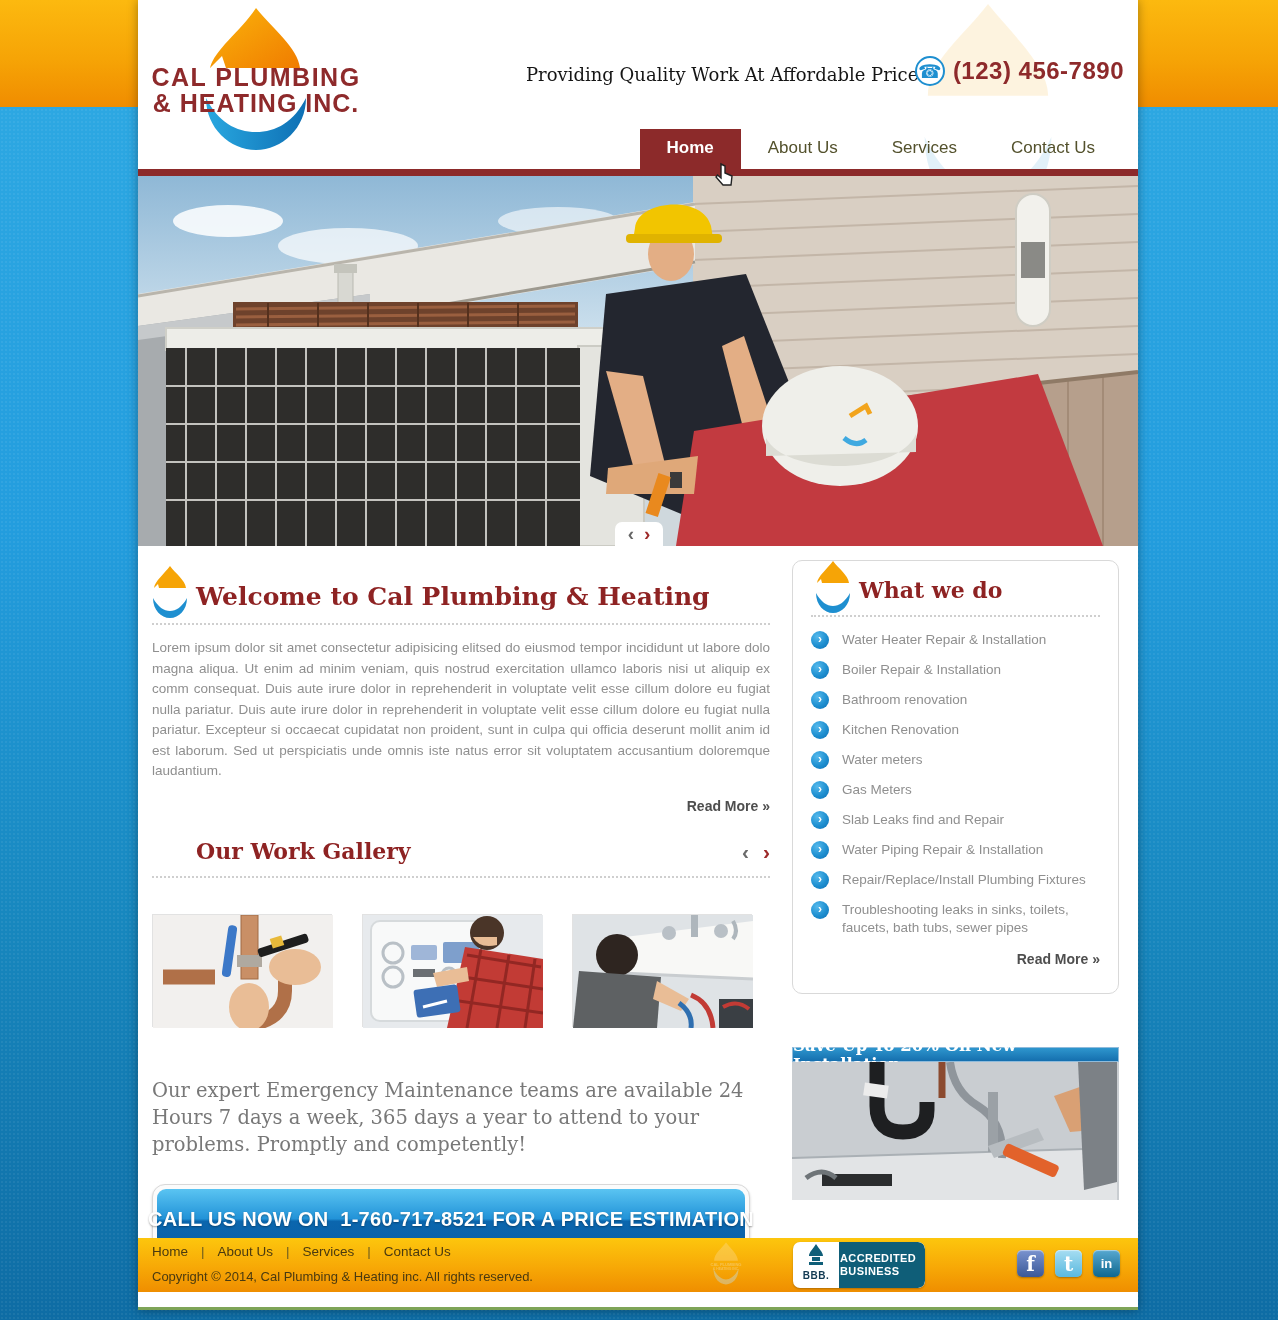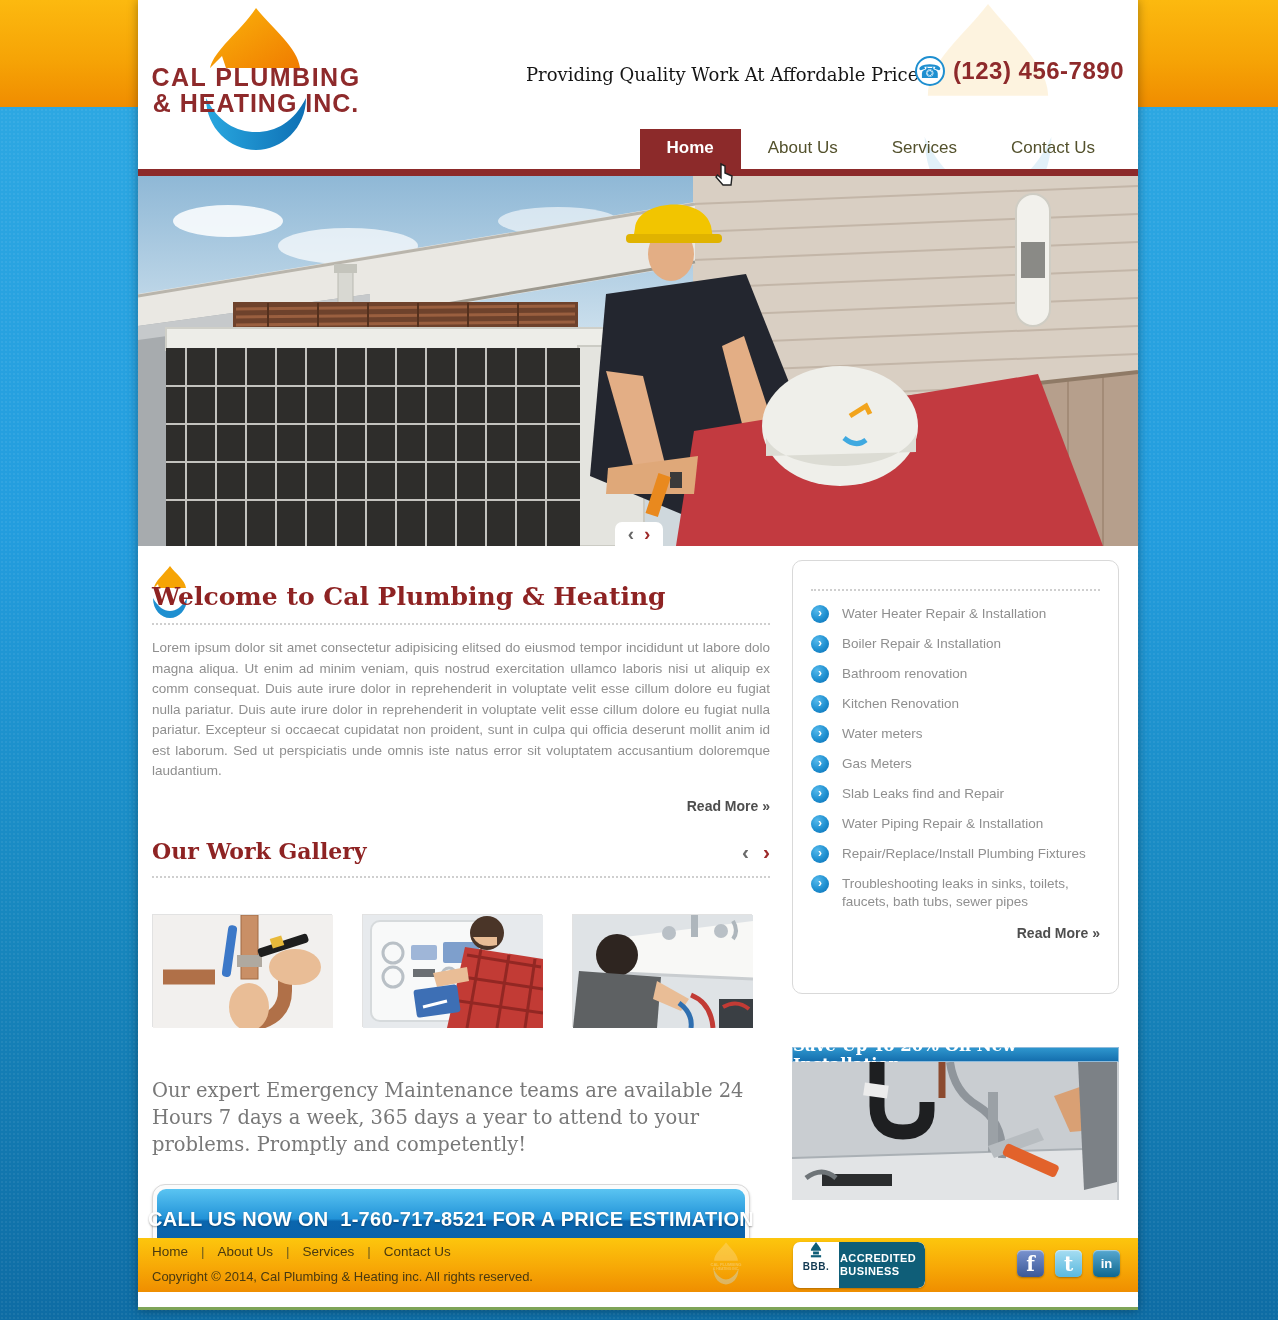--- a/index.html
+++ b/index.html
@@ -38,21 +38,21 @@
   .carousel{position:absolute;left:477px;bottom:0;width:48px;height:24px;background:#fff;
     border-radius:7px 7px 0 0;display:flex;align-items:center;justify-content:center;gap:10px;
     font-size:19px;font-weight:bold;line-height:20px;cursor:pointer;}
   .carousel .prev{color:#666;}
   .carousel .next{color:#9E2B2B;}
   
   .main{position:relative;height:692px;background:#fff;}
   .col-left{position:absolute;left:14px;top:0;width:618px;}
   .col-right{position:absolute;left:654px;top:14px;width:327px;}
   .sec-title{position:relative;font-family:"DejaVu Serif",serif;font-weight:bold;color:#8E2323;}
-  .sec-title .ttl{position:relative;z-index:1;}
+  .sec-title .ttl{position:relative;z-index:1;margin-left:44px;}
   .mini-logo{position:absolute;left:-3px;top:-17px;width:42px;height:56px;z-index:0;}
   .welcome-title{font-size:25px;margin-top:36px;}
   .dotted{border-bottom:2px dotted #CFCFCF;margin-top:12px;}
   .body-text{margin-top:13px;font-size:13.5px;line-height:20.5px;color:#8F8F8F;text-align:justify;}
   .read-more{margin-top:16px;text-align:right;font-size:14px;font-weight:bold;color:#4E4E4E;cursor:pointer;}
   .gallery-head{margin-top:24px;display:flex;justify-content:space-between;align-items:flex-end;}
   .gallery-title{font-size:22px;}
   .gallery-arrows{display:flex;gap:14px;font-size:21px;font-weight:bold;cursor:pointer;}
   .gallery-arrows .prev{color:#6B6B6B;}
   .gallery-arrows .next{color:#9E2B2B;}
@@ -85,21 +85,21 @@
   
   .footer{position:absolute;left:0;top:1238px;width:1000px;height:54px;
     background:linear-gradient(180deg,#FDC60D 0%,#F7A806 55%,#EF8E00 100%);}
   .f-links{position:absolute;left:14px;top:6px;display:flex;align-items:center;font-size:13.5px;color:#4A3A10;}
   .f-links a{color:#4A3A10;text-decoration:none;cursor:pointer;}
   .f-sep{margin:0 13px;color:#6a5a20;}
   .f-copy{position:absolute;left:14px;top:31px;font-size:13px;color:#4A3A10;}
   .watermark-footer{position:absolute;left:548px;top:2px;width:80px;height:50px;opacity:.4;}
   .bbb{position:absolute;left:655px;top:4px;width:132px;height:46px;background:#fff;border-radius:7px;
     display:flex;overflow:hidden;box-shadow:0 1px 2px rgba(0,0,0,.25);cursor:pointer;}
-  .bbb-left{width:46px;display:flex;flex-direction:column;align-items:center;justify-content:flex-end;padding-bottom:16px;}
+  .bbb-left{width:46px;display:flex;flex-direction:column;align-items:center;justify-content:flex-end;padding-bottom:7px;}
   .bbb-left svg{width:22px;height:26px;}
   .bbb-abbr{font-size:10px;font-weight:bold;color:#123A52;letter-spacing:.5px;}
   .bbb-right{flex:1;background:#0F5E78;border-radius:0 7px 7px 0;display:flex;flex-direction:column;justify-content:center;padding-left:1px;}
   .bbb-right div{color:#fff;font-weight:bold;font-size:11px;letter-spacing:.4px;line-height:13px;}
   .social{position:absolute;right:18px;top:12px;display:flex;gap:11px;}
   .soc{width:27px;height:27px;border-radius:5px;display:flex;align-items:center;justify-content:center;
     color:#fff;font-weight:bold;cursor:pointer;box-shadow:inset 0 1px 1px rgba(255,255,255,.5),0 1px 2px rgba(0,0,0,.3);}
   .soc-facebook{background:linear-gradient(180deg,#7A93CF,#3B5998);font-family:"DejaVu Serif",serif;font-size:20px;}
   .soc-twitter{background:linear-gradient(180deg,#A6DDF2,#5BB9DE);font-family:"DejaVu Serif",serif;font-size:20px;}
   .soc-linkedin{background:linear-gradient(180deg,#57A8D1,#10688F);font-size:13px;}
@@ -366,20 +366,27 @@
 
       <p class="emergency">Our expert Emergency Maintenance teams are available 24 Hours 7 days a week, 365 days a year to attend to your problems. Promptly and competently!</p>
 
       <div class="cta-wrap">
         <div class="cta">CALL US NOW ON  1-760-717-8521 FOR A PRICE ESTIMATION</div>
       </div>
     </div>
 
     <div class="col-right">
       <div class="widget">
+        <h2 class="sec-title widget-title">
+          <svg class="mini-logo" viewBox="0 0 42 56">
+            <path d="M21 1 C15 9 6 16 5 23 L9 19 L10 23 L37 23 C36 15 27 9 21 1 Z" fill="#F6A406"></path>
+            <path d="M4 33 C4 45 12 53 21 53 C30 53 38 45 38 33 C33 42 27 46 21 46 C15 46 9 42 4 33 Z" fill="#1E8FD0"></path>
+          </svg>
+          <span class="ttl">What we do</span>
+        </h2>
         <div class="dotted"></div>
         <ul class="services">
           <li><span class="bullet">›</span><span>Water Heater Repair &amp; Installation</span></li>
           <li><span class="bullet">›</span><span>Boiler Repair &amp; Installation</span></li>
           <li><span class="bullet">›</span><span>Bathroom renovation</span></li>
           <li><span class="bullet">›</span><span>Kitchen Renovation</span></li>
           <li><span class="bullet">›</span><span>Water meters</span></li>
           <li><span class="bullet">›</span><span>Gas Meters</span></li>
           <li><span class="bullet">›</span><span>Slab Leaks find and Repair</span></li>
           <li><span class="bullet">›</span><span>Water Piping Repair &amp; Installation</span></li>

